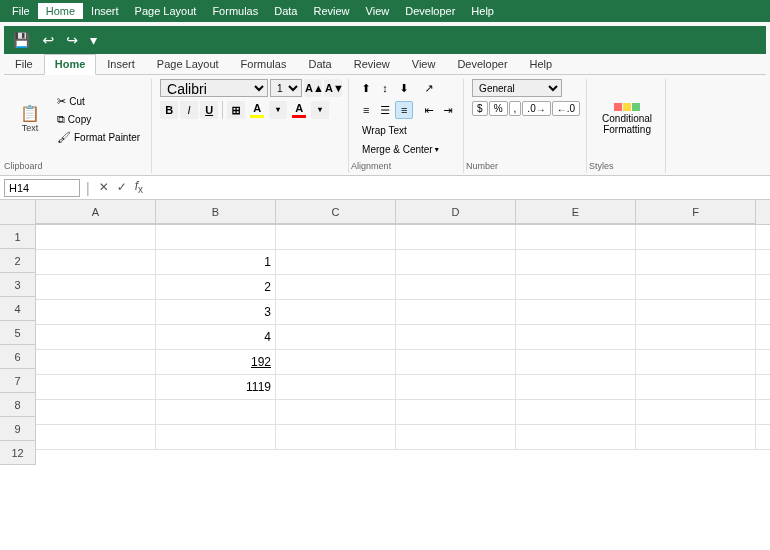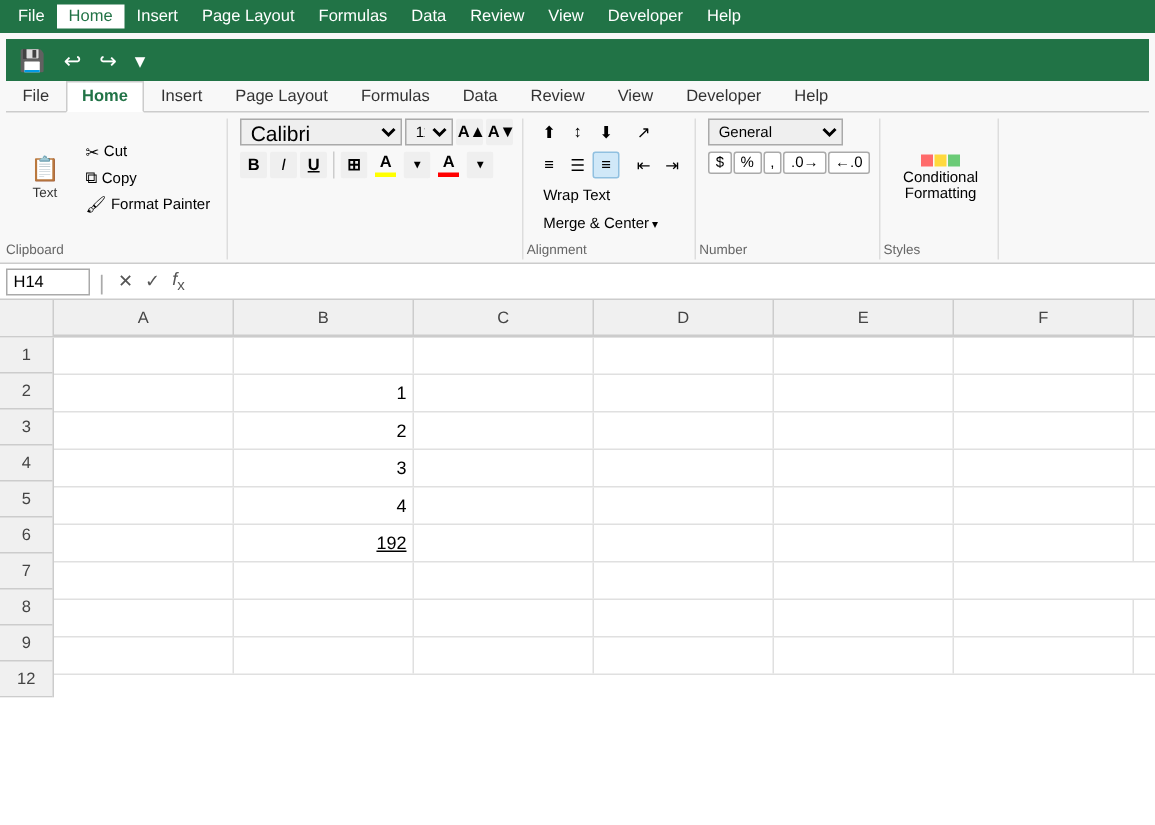--- a/index.html
+++ b/index.html
@@ -47,21 +47,21 @@
     .number-select { font-size: 10px; height: 18px; border: 1px solid #aaa; padding: 0 2px; width: 90px; margin-bottom: 2px; }
     .number-btn-row { display: flex; gap: 1px; }
     .num-btn { font-size: 10px; padding: 1px 4px; border: 1px solid #aaa; cursor: pointer; border-radius: 2px; background: white; }
 
     
     .qat { background: #217346; display: flex; align-items: center; height: 28px; padding: 0 4px; gap: 2px; }
     .qat-btn { color: white; font-size: 14px; padding: 2px 4px; cursor: pointer; border: 1px solid transparent; border-radius: 2px; }
 
     
     .formula-bar { display: flex; align-items: center; height: 24px; border-bottom: 1px solid #ccc; background: white; padding: 0 4px; gap: 4px; }
-    .cell-ref { width: 56px; font-size: 11px; border: 1px solid #aaa; padding: 1px 4px; height: 18px; }
+    .cell-ref { width: 76px; font-size: 11px; border: 1px solid #aaa; padding: 1px 4px; height: 18px; }
     .formula-bar-sep { color: #aaa; font-size: 14px; padding: 0 2px; }
     .formula-icons { display: flex; gap: 2px; align-items: center; }
     .formula-icon { font-size: 12px; cursor: pointer; color: #555; padding: 1px 3px; }
     .formula-input { flex: 1; font-size: 11px; border: none; outline: none; padding: 0 4px; }
 
     
     .spreadsheet-container { display: flex; flex-direction: column; flex: 1; overflow: hidden; background: white; }
     .spreadsheet-wrapper { display: flex; flex-direction: column; height: calc(550px - 22px - 72px - 28px - 24px - 28px); overflow: hidden; }
     .col-headers { display: flex; background: #f0f0f0; border-bottom: 1px solid #ccc; }
     .corner-cell { width: 36px; min-width: 36px; height: 24px; border-right: 1px solid #ccc; background: #f0f0f0; }
@@ -337,20 +337,21 @@
           <div class="grid-cell" style="width:120px;"></div>
           <div class="grid-cell number" style="width:120px;text-decoration:underline;">192</div>
           <div class="grid-cell" style="width:120px;"></div>
           <div class="grid-cell" style="width:120px;"></div>
           <div class="grid-cell" style="width:120px;"></div>
           <div class="grid-cell" style="width:120px;"></div>
         </div>
 
         <div class="grid-row">
           <div class="grid-cell" style="width:120px;"></div>
+          <div class="grid-cell number" style="width:120px;">1119</div>
           <div class="grid-cell" style="width:120px;"></div>
           <div class="grid-cell" style="width:120px;"></div>
           <div class="grid-cell" style="width:120px;"></div>
           <div class="grid-cell" style="width:120px;"></div>
         </div>
 
         <div class="grid-row">
           <div class="grid-cell" style="width:120px;"></div>
           <div class="grid-cell" style="width:120px;"></div>
           <div class="grid-cell" style="width:120px;"></div>

